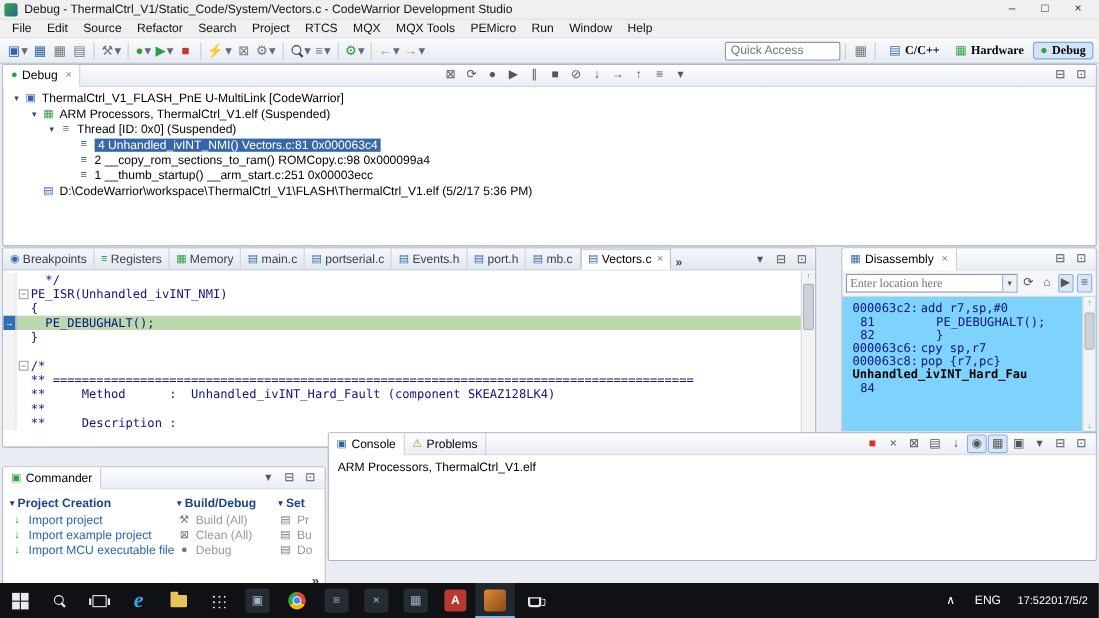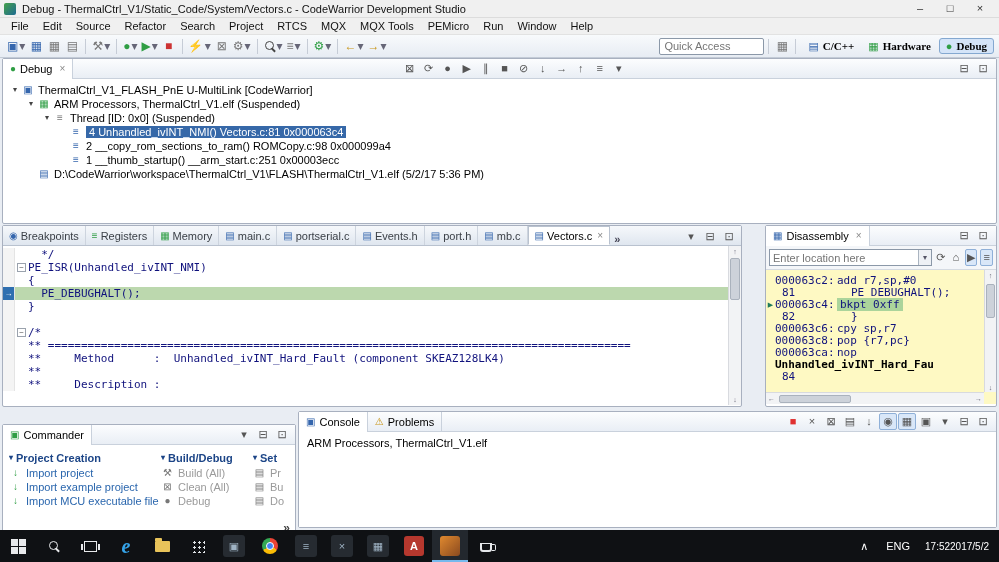--- a/index.html
+++ b/index.html
@@ -89,23 +89,23 @@
   .ed-line.current .ed-ruler{background:#2f6fb0;}
   .vsb{position:absolute;right:0;top:0;bottom:0;width:13px;background:#f2f3f5;border-left:1px solid #d8dadf;}
   .vsb .sarrow{height:11px;display:flex;align-items:center;justify-content:center;font-size:7px;color:#667;}
   .vsb .sarrow.bottom{position:absolute;bottom:0;left:0;right:0;}
   .vsb .thumb{position:absolute;top:12px;left:1px;width:10px;height:42px;background:#cdd2da;border:1px solid #aab2bd;border-radius:2px;}
 
   
   #disasm-pane{left:765px;top:225px;width:232px;height:182px;}
   .da-bar{height:24px;border-bottom:1px solid #d4dae2;background:#f4f6f9;display:flex;align-items:center;padding:0 3px;gap:2px;}
   .da-combo{flex:0 0 120px;height:17px;border:1px solid #8b98a8;background:#fff;display:flex;align-items:center;}
-  .da-combo input{flex:1;min-width:0;border:none;outline:none;font-size:11px;padding:0 3px;font-family:Liberation Sans, sans-serif;color:#333;}
+  .da-combo input{flex:1;min-width:0;border:none;outline:none;font-size:11px;padding:0 3px;font-family:Liberation Serif, serif;color:#333;}
   .da-combo .cb-dd{width:13px;height:100%;border-left:1px solid #aab4c0;display:flex;align-items:center;justify-content:center;font-size:8px;color:#556;background:#eef1f5;}
-  .da-body{position:relative;height:134px;overflow:hidden;background:#fef9c3;padding-top:4px;}
+  .da-body{position:relative;height:134px;overflow:hidden;background:#7dd3fc;padding-top:4px;}
   .da-line{height:12px;display:flex;align-items:center;}
   .da-mark{width:9px;flex:none;font-size:7px;color:#1f7a5a;text-align:center;}
   .da-addr{font-family:"DejaVu Sans Mono",monospace;font-size:11px;color:#10127d;width:62px;flex:none;white-space:pre;}
   .da-line.src .da-addr{padding-left:7px;}
   .da-instr{font-family:"DejaVu Sans Mono",monospace;font-size:11px;color:#10127d;white-space:pre;}
   .da-line.src .da-instr{padding-left:14px;}
   .da-line.lblrow .da-instr{font-weight:bold;color:#000;}
   .da-line.current .da-instr{background:#abd49b;padding:0 3px;}
   .da-vsb{position:absolute;right:0;top:0;bottom:12px;width:12px;background:#f2f3f5;border-left:1px solid #d8dadf;}
   .da-vsb .sarrow{height:10px;display:flex;align-items:center;justify-content:center;font-size:7px;color:#667;}
@@ -122,21 +122,21 @@
   .cmd-col{overflow:hidden;flex:none;}
   .cmd-col.c1{width:152px;} .cmd-col.c2{width:92px;} .cmd-col.c3{flex:1;}
   .cmd-h{display:flex;align-items:center;gap:3px;font-weight:bold;color:#1c4587;font-size:11px;height:17px;white-space:nowrap;overflow:hidden;}
   .cmd-h .gi{font-size:8px;color:#1c4587;}
   .cmd-item{display:flex;align-items:center;gap:4px;height:14px;font-size:11px;color:#2a66ad;white-space:nowrap;overflow:hidden;}
   .cmd-item .cicon{width:13px;text-align:center;font-size:10px;flex:none;}
   .cmd-col.dis .cmd-item{color:#9a9a9a;}
   .cmd-more{position:absolute;right:5px;bottom:5px;color:#444;font-weight:bold;font-size:12px;}
 
   
-  #console-pane{left:298px;top:411px;width:699px;height:117px;}
+  #console-pane{left:298px;top:393px;width:699px;height:117px;}
   .console-body{height:95px;padding:5px 8px;font-size:11px;color:#000;background:#fff;}
 
   
   .taskbar{position:absolute;left:0;top:530px;width:999px;height:32px;background:#0f1114;display:flex;align-items:center;}
   .tslot{width:36px;height:32px;display:flex;align-items:center;justify-content:center;flex:none;}
   .tslot.active{background:#23282e;box-shadow:inset 0 -2px 0 #76b9ed;}
   .winlogo{width:15px;height:15px;background:
     linear-gradient(#e8eaec,#e8eaec) 0 0/7px 7px no-repeat,
     linear-gradient(#e8eaec,#e8eaec) 8px 0/7px 7px no-repeat,
     linear-gradient(#e8eaec,#e8eaec) 0 8px/7px 7px no-repeat,
@@ -481,44 +481,34 @@
       <div class="da-line">
           <span class="da-mark"></span>
           <span class="da-addr">000063c2:</span>
           <span class="da-instr">add r7,sp,#0</span>
         </div>
       <div class="da-line src">
           <span class="da-mark"></span>
           <span class="da-addr">81</span>
           <span class="da-instr">PE_DEBUGHALT();</span>
         </div>
-      <div class="da-line current">
-          <span class="da-mark gi g-play"></span>
-          <span class="da-addr">000063c4:</span>
-          <span class="da-instr">bkpt 0xff</span>
-        </div>
       <div class="da-line src">
           <span class="da-mark"></span>
           <span class="da-addr">82</span>
           <span class="da-instr">}</span>
         </div>
       <div class="da-line">
           <span class="da-mark"></span>
           <span class="da-addr">000063c6:</span>
           <span class="da-instr">cpy sp,r7</span>
         </div>
       <div class="da-line">
           <span class="da-mark"></span>
           <span class="da-addr">000063c8:</span>
           <span class="da-instr">pop {r7,pc}</span>
-        </div>
-      <div class="da-line">
-          <span class="da-mark"></span>
-          <span class="da-addr">000063ca:</span>
-          <span class="da-instr">nop</span>
         </div>
       <div class="da-line lblrow">
           <span class="da-mark"></span>
           <span class="da-instr">Unhandled_ivINT_Hard_Fau</span>
         </div>
       <div class="da-line src">
           <span class="da-mark"></span>
           <span class="da-addr">84</span>
           <span class="da-instr"></span>
         </div>

